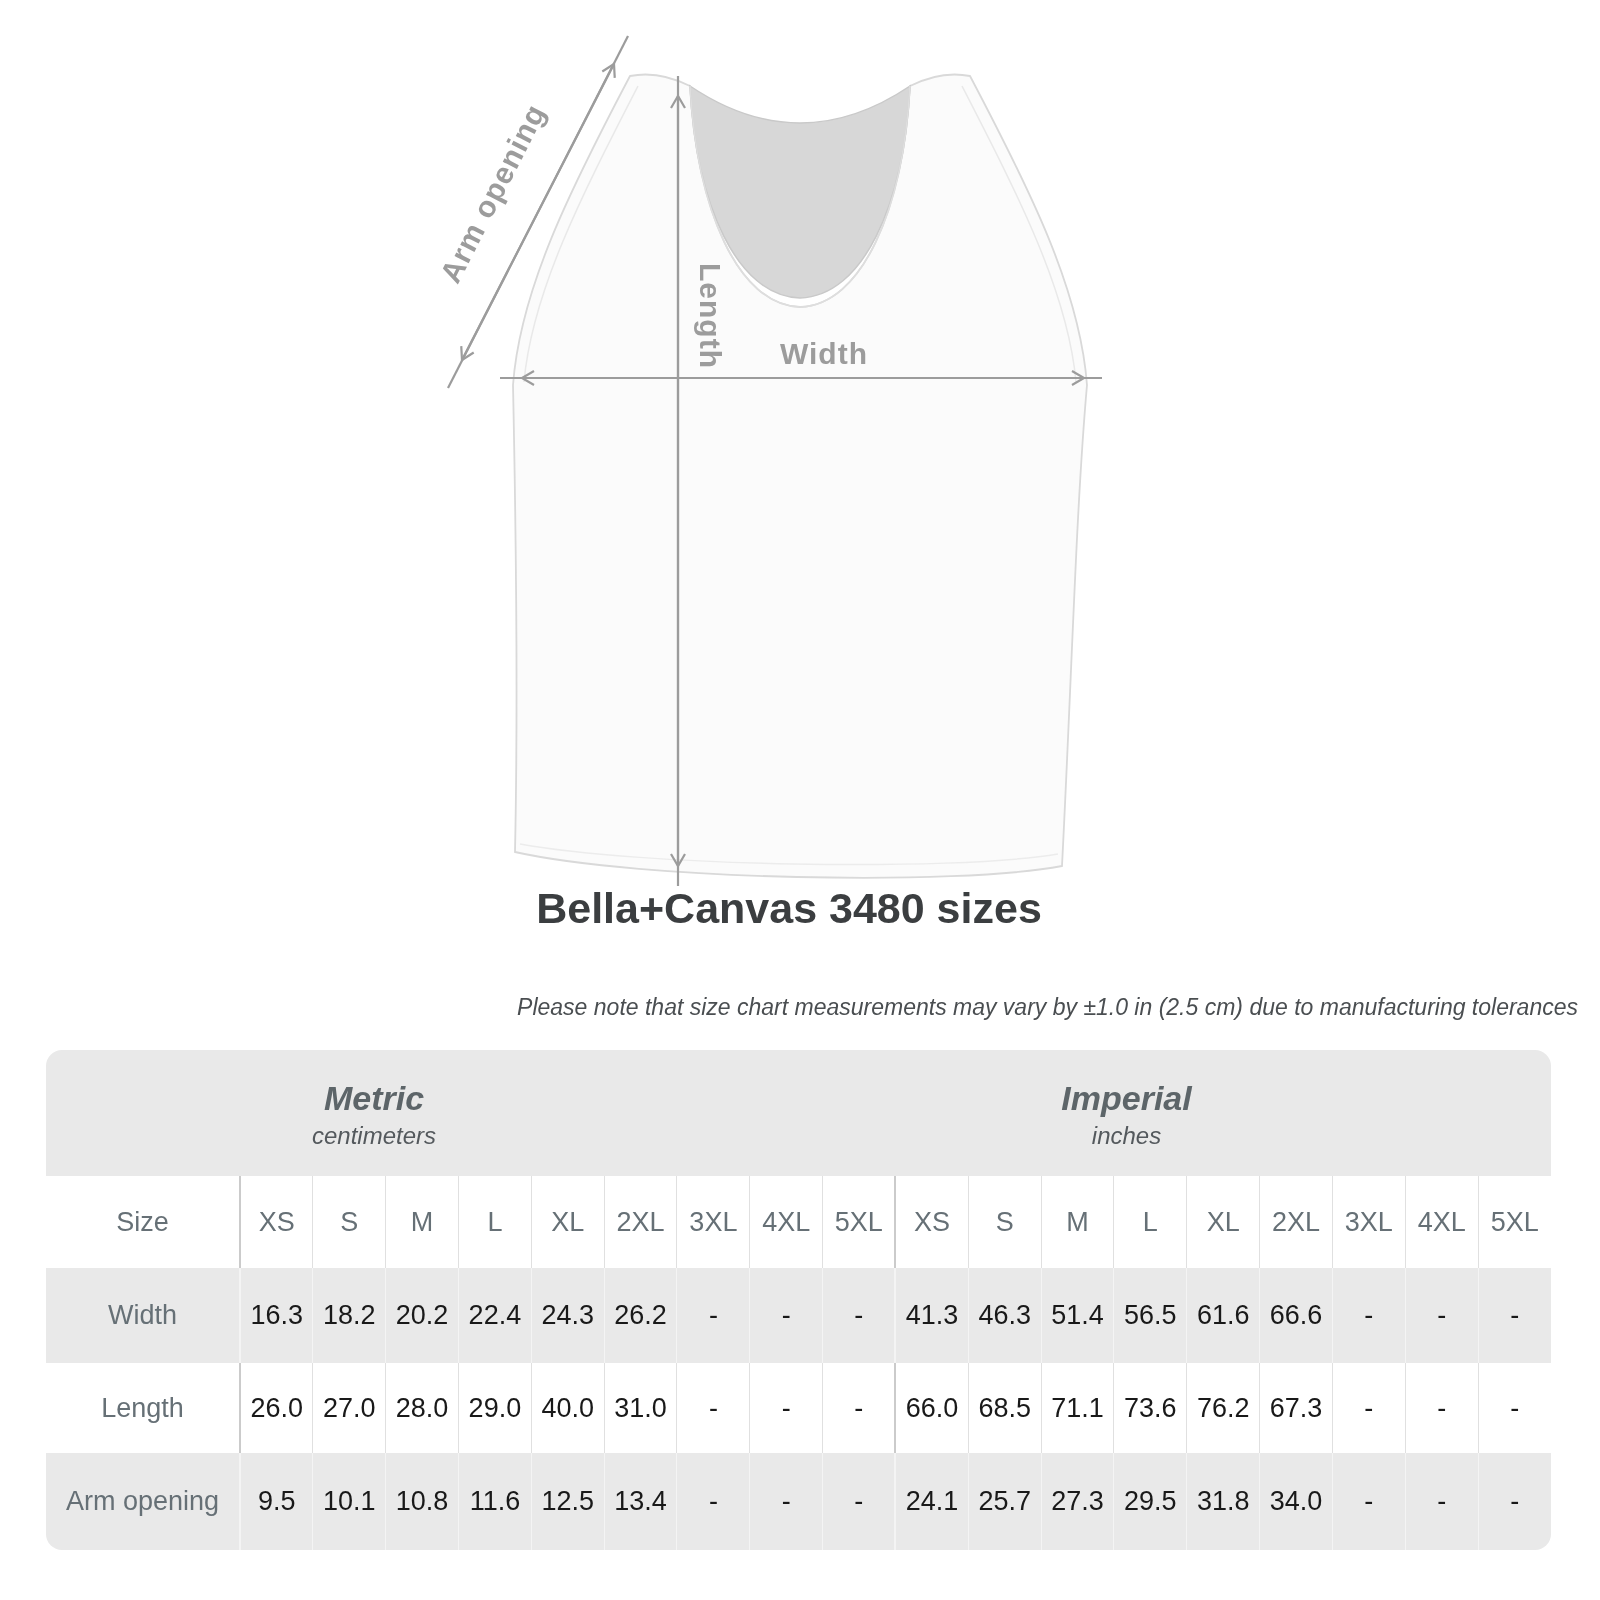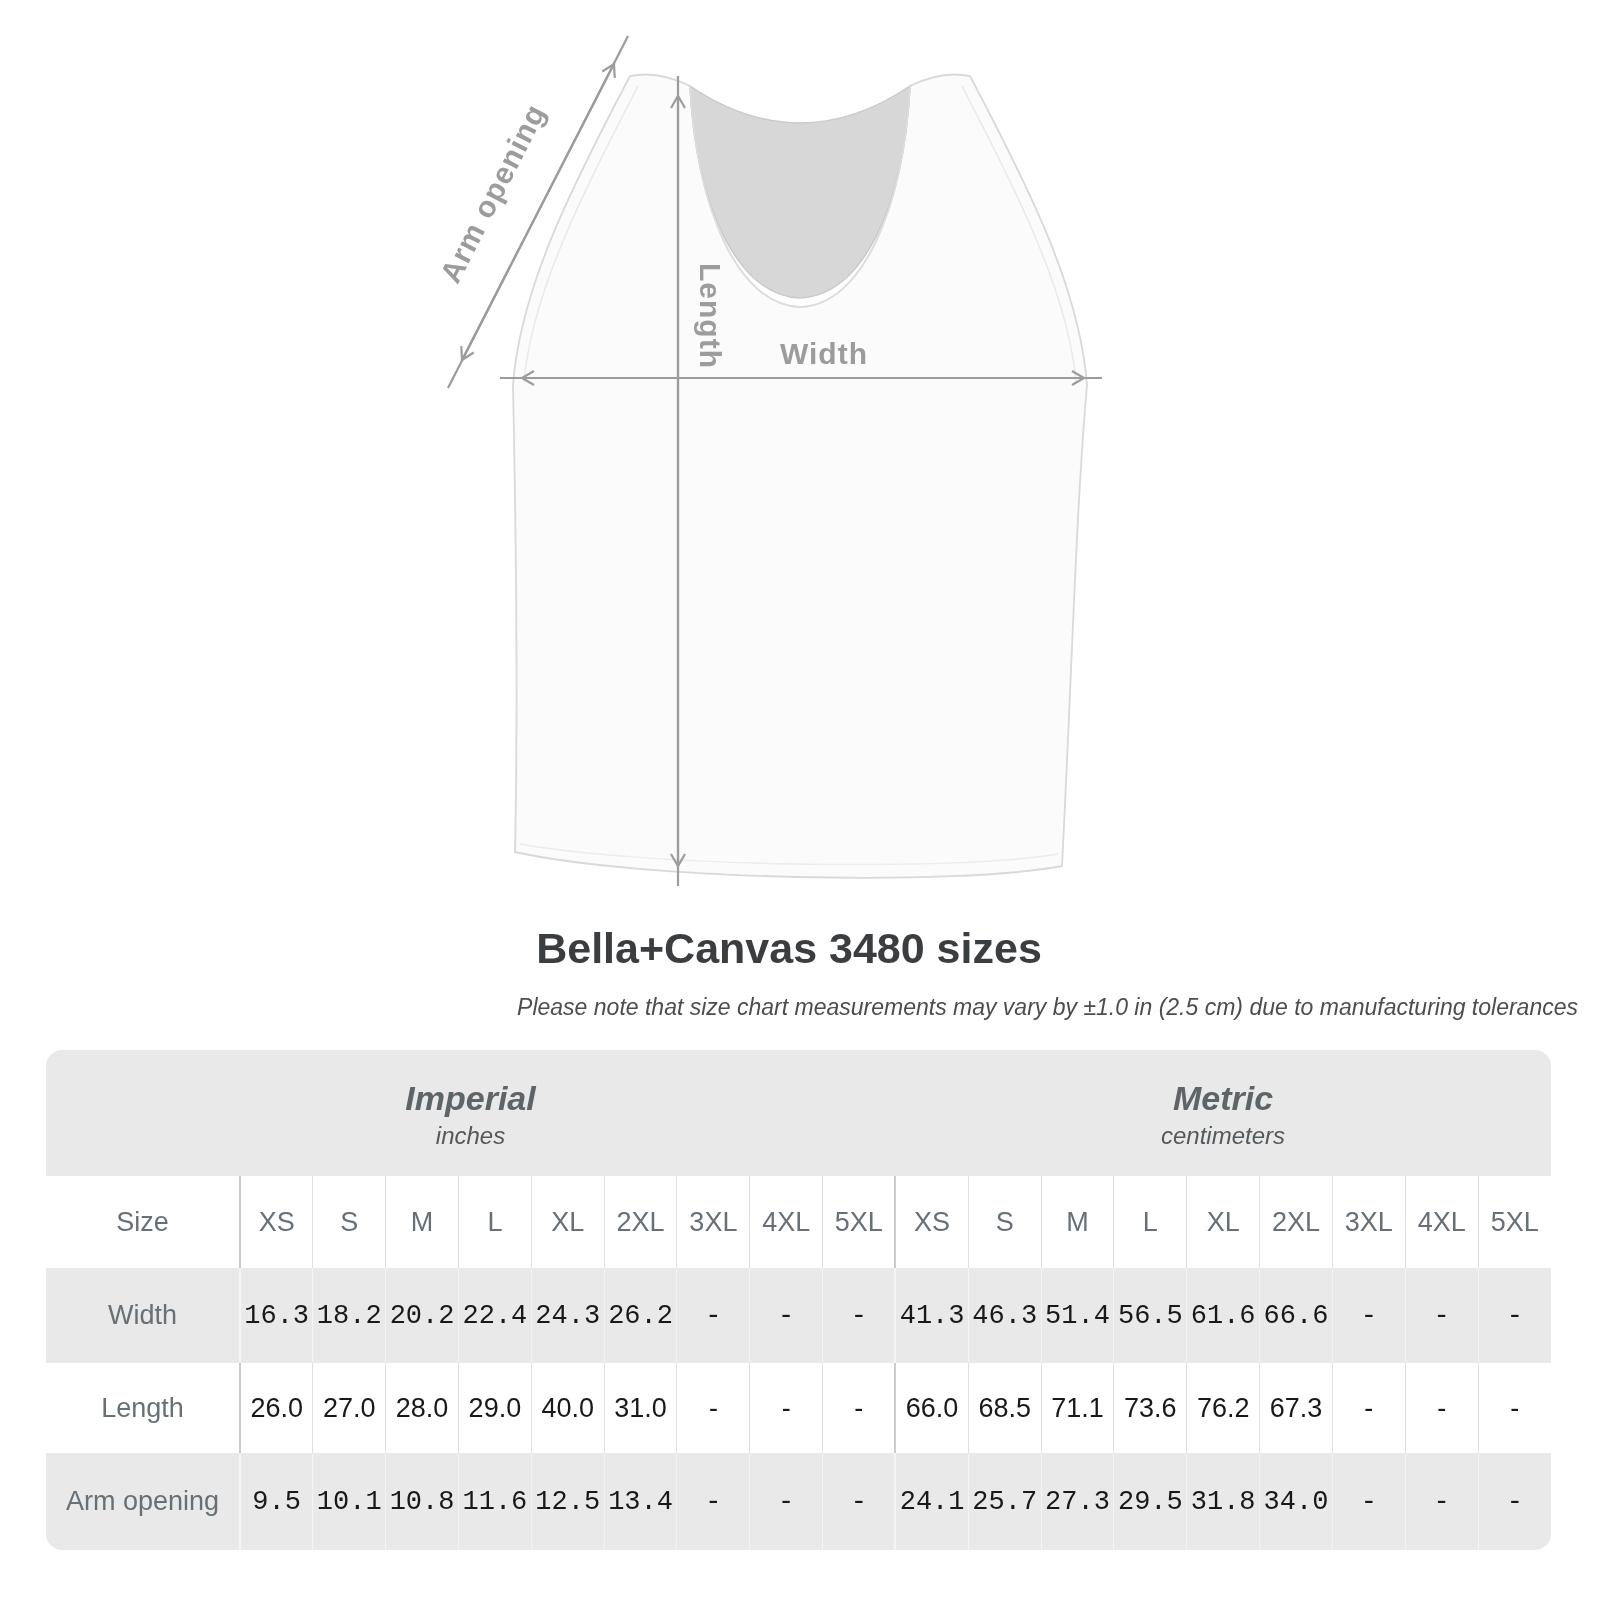--- a/index.html
+++ b/index.html
@@ -8,21 +8,21 @@
     font-family:"Liberation Sans", sans-serif;
   }
   
   .diagram{position:absolute;left:400px;top:30px;width:800px;height:880px;}
   .dimlabel{
     font-family:"Liberation Sans", sans-serif;
     font-size:30px;font-weight:bold;fill:#9c9c9c;letter-spacing:1px;
   }
   
   .title{
-    position:absolute;left:0;top:924px;width:1578px;text-align:center;
+    position:absolute;left:0;top:884px;width:1578px;text-align:center;
     font-size:43px;font-weight:bold;color:#3b3e40;letter-spacing:0px;
   }
   .subtitle{
     position:absolute;left:0;top:994px;width:1578px;text-align:right;
     font-size:23px;font-style:italic;color:#4a4e51;
   }
   
   .tableWrap{
     position:absolute;left:46px;top:1050px;width:1505px;
     border-radius:16px;overflow:hidden;background:#ffffff;
@@ -37,21 +37,21 @@
   table.sizeTable th, table.sizeTable td{
     text-align:center;vertical-align:middle;padding:0;
     font-family:"Liberation Sans", sans-serif;font-size:27px;
   }
   thead tr{height:92px;background:#ffffff;}
   .lbl{font-weight:normal;color:#667076;}
   .val{font-weight:normal;color:#191919;}
   .dc{border-left:1px solid #e0e0e0;}
   .dc0,.dc9{border-left:2px solid #cbcbcb;margin-left:40px;}
   tr.stripe{background:#e9e9e9;}
-  tr.stripe .dc{border-left-color:#f4f4f4;font-family:Liberation Mono, monospace;}
+  tr.stripe .dc{border-left-color:#f4f4f4;}
   tr.stripe .dc0, tr.stripe .dc9{border-left-color:#f4f4f4;}
 </style>
 </head>
 <body>
 
 <div class="diagram">
   <svg width="800" height="880" viewBox="0 0 800 880">
     <defs>
       <marker id="ah" markerWidth="22" markerHeight="20" refX="16" refY="10" orient="auto-start-reverse" markerUnits="userSpaceOnUse">
         <path d="M4,3 L16,10 L4,17" fill="none" stroke="#9c9c9c" stroke-width="2.2"></path>
@@ -98,27 +98,27 @@
     <text class="dimlabel" transform="translate(300,286) rotate(90)" text-anchor="middle">Length</text>
     <text class="dimlabel" x="424" y="334" text-anchor="middle">Width</text>
   </svg>
 </div>
 
 <div class="title">Bella+Canvas 3480 sizes</div>
 <div class="subtitle">Please note that size chart measurements may vary by ±1.0 in (2.5 cm) due to manufacturing tolerances</div>
 
 <div class="tableWrap">
   <div class="unitBand">
+    <div class="unitCol right">
+      <div class="unitName">Metric</div>
+      <div class="unitSub">centimeters</div>
+    </div>
     <div class="unitCol left">
       <div class="unitName">Imperial</div>
       <div class="unitSub">inches</div>
-    </div>
-    <div class="unitCol right">
-      <div class="unitName">Metric</div>
-      <div class="unitSub">centimeters</div>
     </div>
   </div>
   <table class="sizeTable">
     <colgroup>
         <col style="width: 194px;">
         <col>
         <col>
         <col>
         <col>
         <col>

